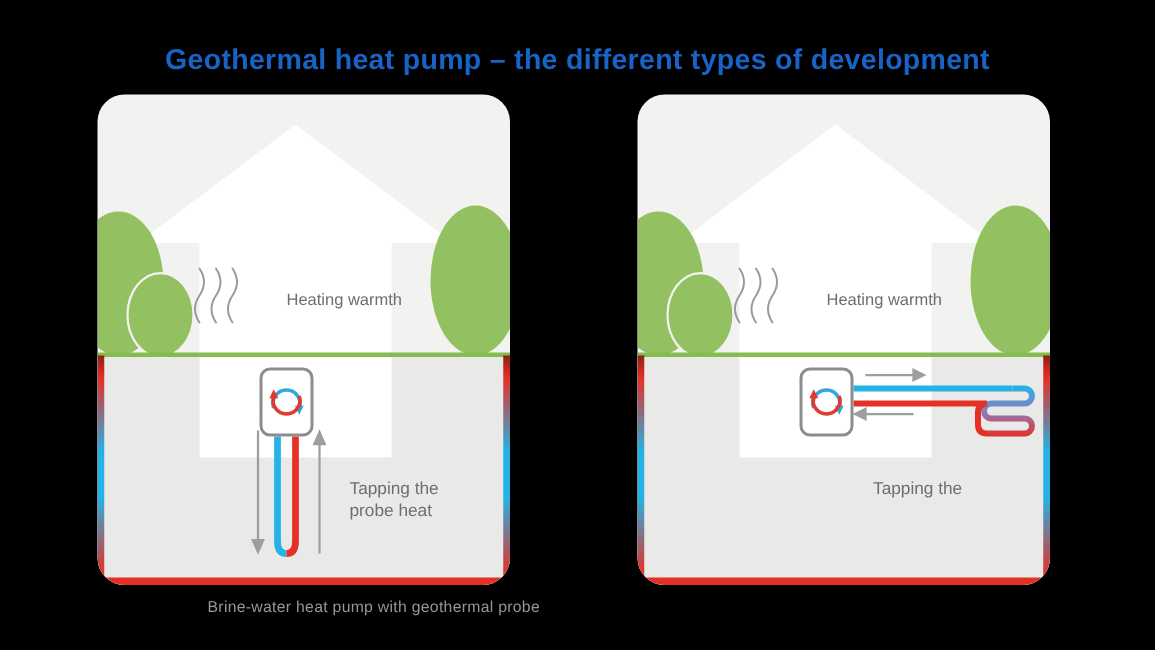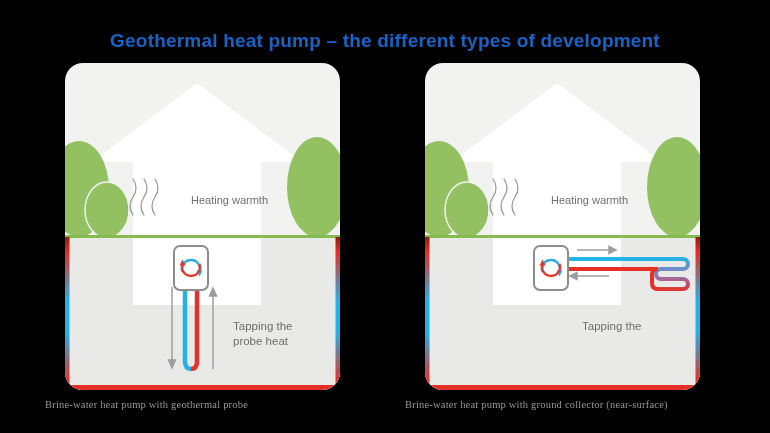--- a/index.html
+++ b/index.html
@@ -21,22 +21,22 @@
   .card svg{position:absolute;left:0;top:0;}
   .heating-label{
     position:absolute;left:102px;top:131px;color:#6e6e6e;font-size:11px;padding-left:24px;
   }
   .tapping-label{
     position:absolute;color:#6e6e6e;font-size:11.5px;line-height:15px;
   }
   #card-left .tapping-label{left:168px;top:256px;}
   #card-right .tapping-label{left:157px;top:256px;}
   .caption{
-    position:absolute;top:399px;width:315px;text-align:left;
-    color:#969696;font-size:10.5px;letter-spacing:.2px;font-family:Liberation Serif, serif;
+    position:absolute;top:399px;width:315px;text-align:right;
+    color:#969696;font-size:10.5px;letter-spacing:.2px;
   }
   #caption-left{left:45px;}
   #caption-right{left:405px;}
 </style>
 </head>
 <body>
 
 <div id="screen">
 
   <div class="title">Geothermal heat pump – the different types of development</div>
@@ -160,15 +160,14 @@
         <rect x="0" y="322" width="275" height="5" fill="#e53026"></rect>
       </g>
     </svg>
     <div class="heating-label">Heating warmth</div>
     <div class="tapping-label">
       <div>Tapping the</div>
     </div>
   </div>
 
   <div class="caption" id="caption-left">Brine-water heat pump with geothermal probe</div>
-  <div class="caption" id="caption-right">Brine-water heat pump with ground collector (near-surface)</div>
 
 </div>
 
 </body></html>

